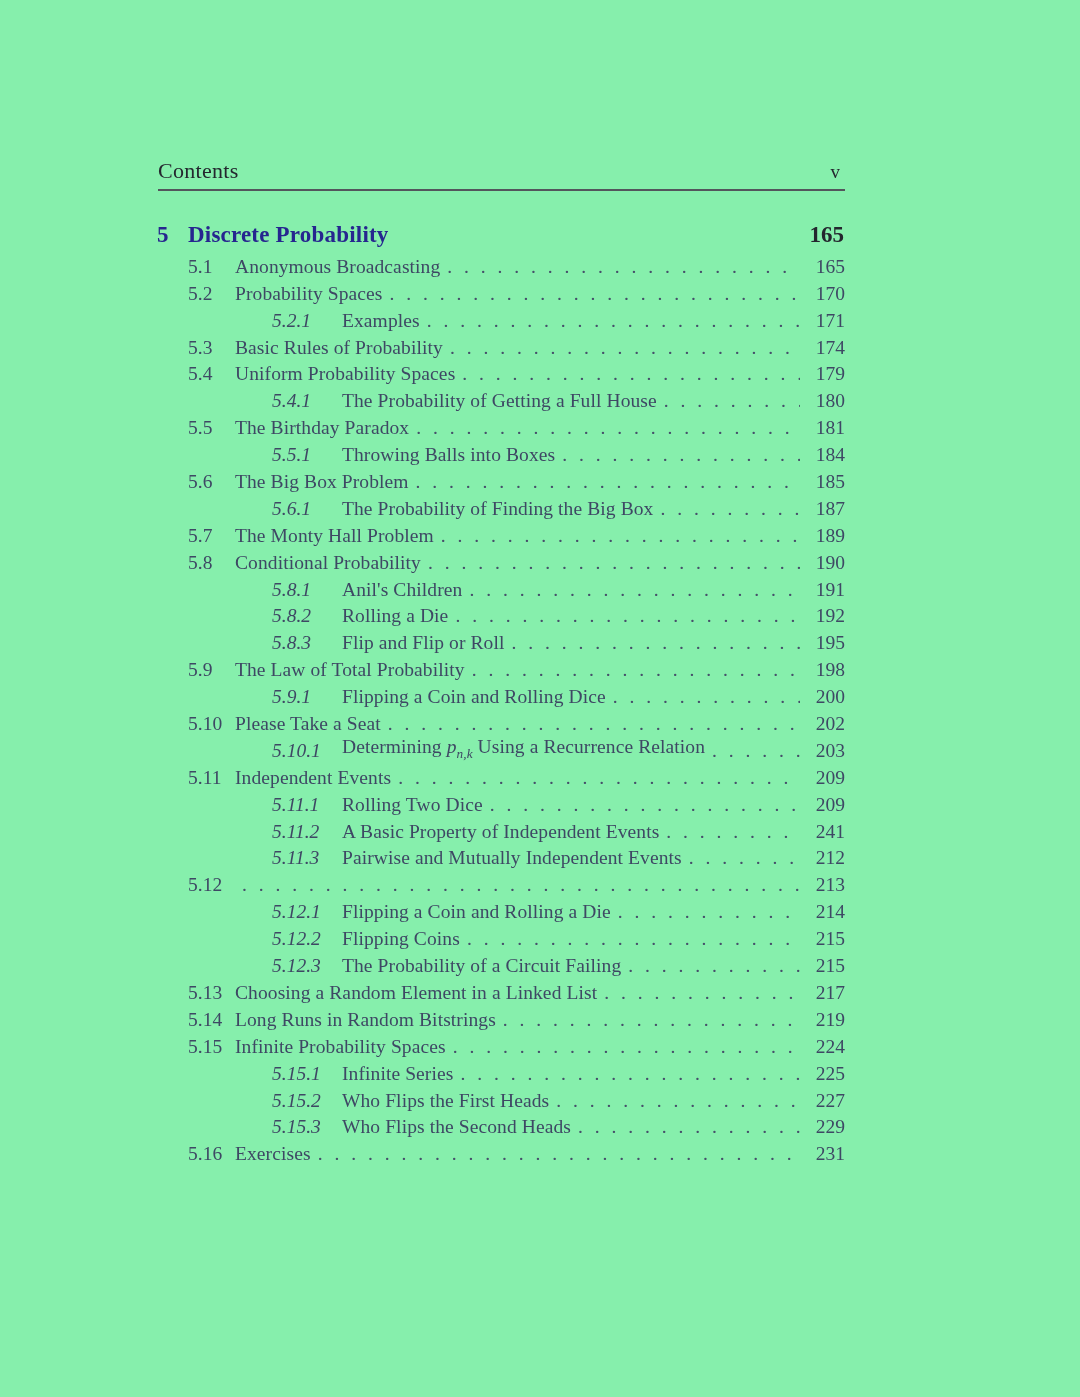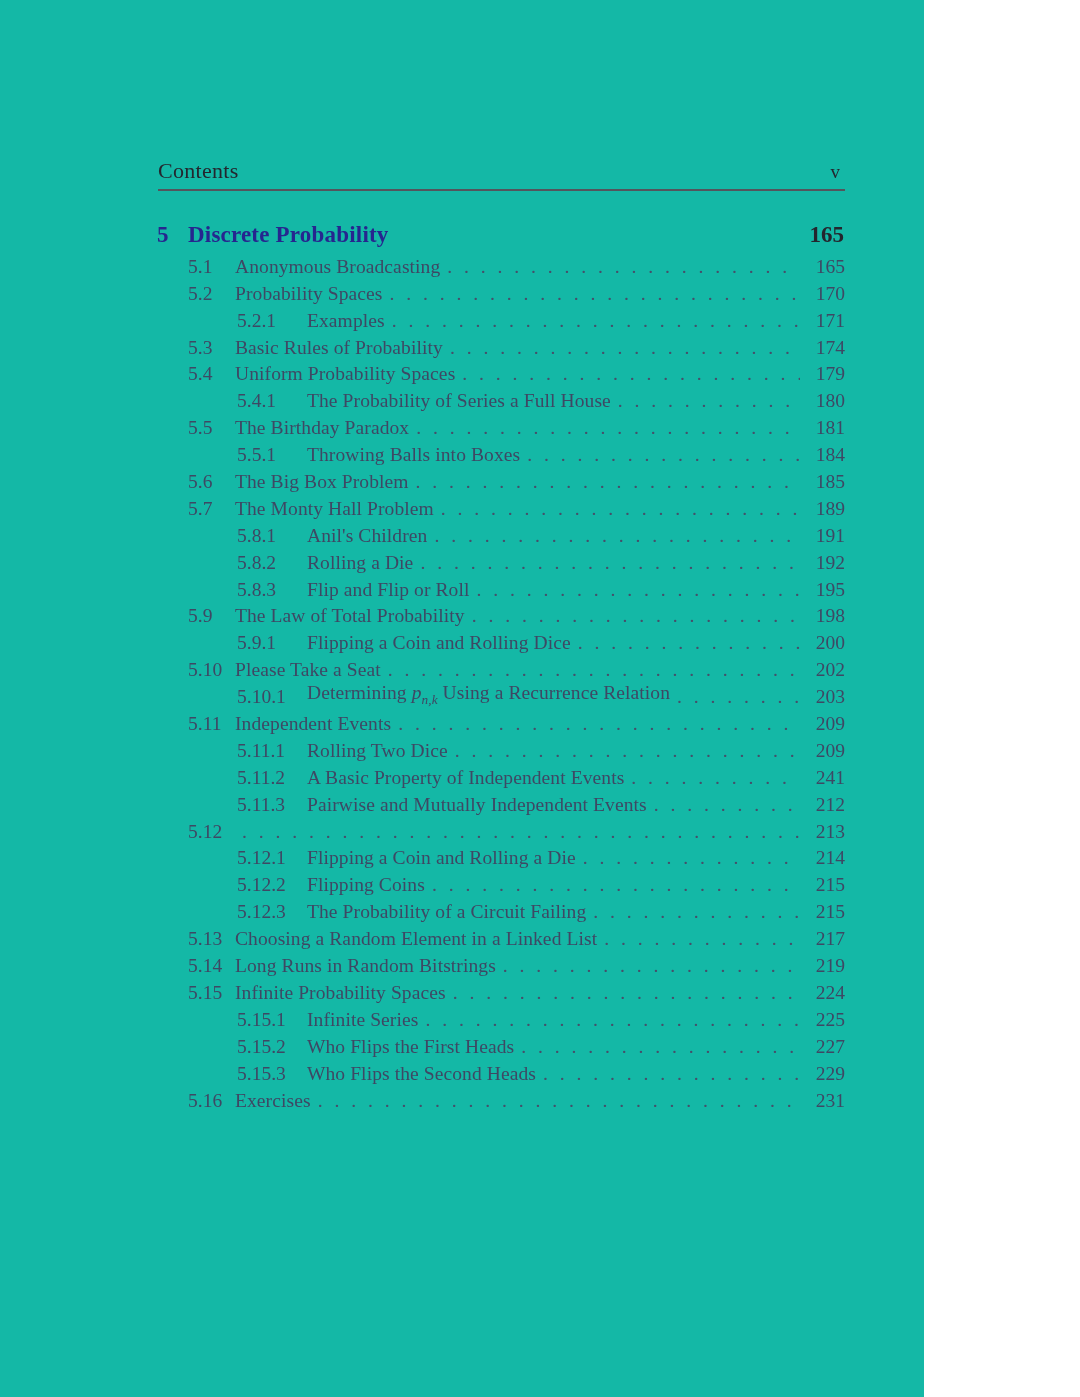--- a/index.html
+++ b/index.html
@@ -1,20 +1,20 @@
 <!DOCTYPE html>
 <html><head>
 <meta charset="utf-8">
 <style>
   html, body { margin: 0; padding: 0; }
   .page {
     position: relative;
-    width: 924px;
+    width: 1080px;
     height: 1397px;
-    background: #14b8a6;
+    background: #86efac;
     font-family: "Liberation Serif", "DejaVu Serif", serif;
     overflow: hidden;
   }
   
   .running-header {
     position: absolute;
     left: 158px;
     top: 158px;
     width: 686px;
     display: flex;
@@ -73,21 +73,21 @@
     font-size: 19.5px;
   }
   .toc-row {
     display: flex;
     align-items: flex-end;
     height: 26.9px;
     white-space: nowrap;
   }
   .toc-row .num { flex: none; }
   .toc-row.lvl1 .num { margin-left: 30px; width: 47px; }
-  .toc-row.lvl2 .num { margin-left: 79px; width: 70px; }
+  .toc-row.lvl2 .num { margin-left: 114px; width: 70px; font-style: italic; }
   .toc-row .title { flex: none; letter-spacing: 0.1px; margin-top: 40px; }
   .toc-row .title i sub {
     font-size: 68%;
   }
   .toc-row .leader {
     flex: 1;
     overflow: hidden;
     white-space: nowrap;
     margin-left: 7px;
     margin-right: 7px;
@@ -147,21 +147,21 @@
         <span class="pg">174</span>
       </div>
       <div class="toc-row lvl1">
         <span class="num">5.4</span>
         <span class="title">Uniform Probability Spaces</span>
         <span class="leader"></span>
         <span class="pg">179</span>
       </div>
       <div class="toc-row lvl2">
         <span class="num">5.4.1</span>
-        <span class="title">The Probability of Series a Full House</span>
+        <span class="title">The Probability of Getting a Full House</span>
         <span class="leader"></span>
         <span class="pg">180</span>
       </div>
       <div class="toc-row lvl1">
         <span class="num">5.5</span>
         <span class="title">The Birthday Paradox</span>
         <span class="leader"></span>
         <span class="pg">181</span>
       </div>
       <div class="toc-row lvl2">
@@ -169,26 +169,38 @@
         <span class="title">Throwing Balls into Boxes</span>
         <span class="leader"></span>
         <span class="pg">184</span>
       </div>
       <div class="toc-row lvl1">
         <span class="num">5.6</span>
         <span class="title">The Big Box Problem</span>
         <span class="leader"></span>
         <span class="pg">185</span>
       </div>
+      <div class="toc-row lvl2">
+        <span class="num">5.6.1</span>
+        <span class="title">The Probability of Finding the Big Box</span>
+        <span class="leader"></span>
+        <span class="pg">187</span>
+      </div>
       <div class="toc-row lvl1">
         <span class="num">5.7</span>
         <span class="title">The Monty Hall Problem</span>
         <span class="leader"></span>
         <span class="pg">189</span>
       </div>
+      <div class="toc-row lvl1">
+        <span class="num">5.8</span>
+        <span class="title">Conditional Probability</span>
+        <span class="leader"></span>
+        <span class="pg">190</span>
+      </div>
       <div class="toc-row lvl2">
         <span class="num">5.8.1</span>
         <span class="title">Anil's Children</span>
         <span class="leader"></span>
         <span class="pg">191</span>
       </div>
       <div class="toc-row lvl2">
         <span class="num">5.8.2</span>
         <span class="title">Rolling a Die</span>
         <span class="leader"></span>

